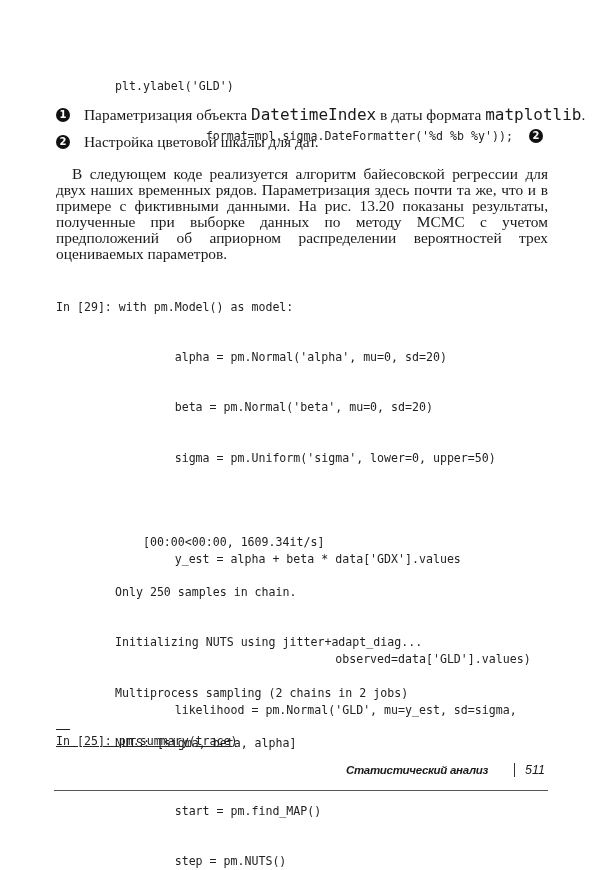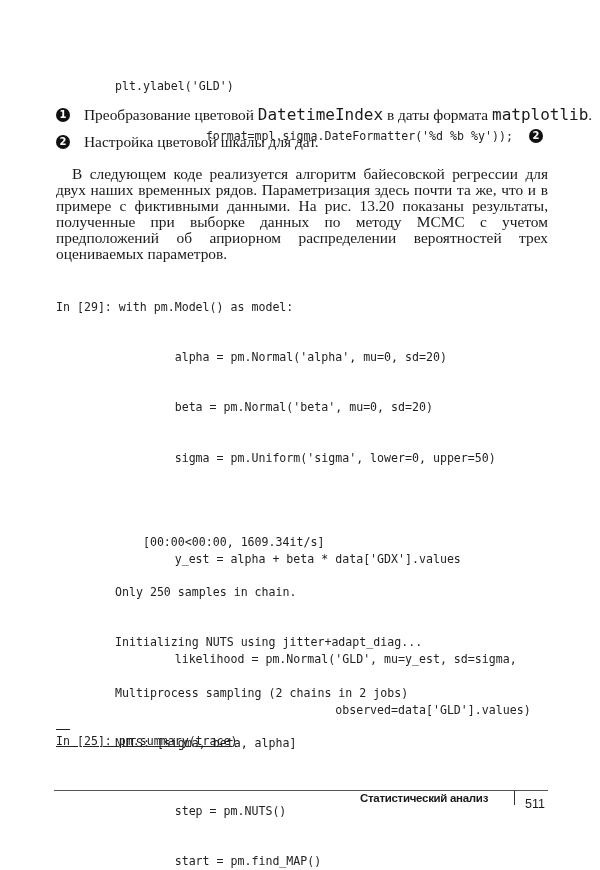--- a/index.html
+++ b/index.html
@@ -8,57 +8,57 @@
   .serif { font-family: "Liberation Serif", "DejaVu Serif", serif; font-size: 15.4px; color: #1a1a1a; }
   .code-top { position: absolute; left: 115px; top: 44px; }
   .callout-line { position: absolute; left: 56px; display: flex; align-items: center; }
   .bullet { display: inline-block; width: 14px; height: 14px; border-radius: 50%; background: #111; color: #fff; font-family: "DejaVu Sans", sans-serif; font-weight: bold; font-size: 10px; line-height: 14px; text-align: center; margin-right: 14px; }
   .bullet-inline { display: inline-block; width: 14px; height: 14px; border-radius: 50%; background: #111; color: #fff; font-family: "DejaVu Sans", sans-serif; font-weight: bold; font-size: 10px; line-height: 14px; text-align: center; vertical-align: middle; margin-left: 16px; white-space: normal; }
   .inline-code { font-family: "DejaVu Sans Mono", "Liberation Mono", monospace; font-size: 16px; }
   .para { position: absolute; left: 56px; top: 166px; width: 492px; text-align: justify; text-indent: 16px; line-height: 16px; }
   .code-block { position: absolute; left: 56px; }
   .pbar { display: inline-block; height: 13px; background: #000; vertical-align: -2px; }
   .footer-rule { position: absolute; left: 54px; top: 790px; width: 494px; height: 1px; background: #555; }
-  .footer { position: absolute; right: 55px; top: 784px; display: flex; align-items: center; font-family: "Liberation Sans", "DejaVu Sans", sans-serif; font-size: 11.5px; }
+  .footer { position: absolute; right: 55px; top: 763px; display: flex; align-items: center; font-family: "Liberation Sans", "DejaVu Sans", sans-serif; font-size: 11.5px; font-style: italic; }
   .footer .section { font-weight: bold; letter-spacing: -0.3px; }
   .footer .sep { display: inline-block; width: 1px; height: 14px; background: #333; margin: 0 10px 0 26px; }
-  .footer .page { font-size: 12.5px; margin-top: 13px; }
+  .footer .page { font-size: 12.5px; }
 </style>
 </head>
 <body>
 
 <div class="code-top mono">
   <div>plt.ylabel('GLD')</div>
   <div><span>             format=mpl.sigma.DateFormatter('%d %b %y'));</span><span class="bullet-inline">2</span></div>
 </div>
 
 <div class="callout-line serif" style="top:105px;">
   <span class="bullet">1</span>
-  <span><span>Преобразование цветовой </span><span class="inline-code">DatetimeIndex</span><span> в даты формата </span><span class="inline-code">matplotlib</span><span>.</span></span>
+  <span><span>Параметризация объекта </span><span class="inline-code">DatetimeIndex</span><span> в даты формата </span><span class="inline-code">matplotlib</span><span>.</span></span>
 </div>
 <div class="callout-line serif" style="top:133px;">
   <span class="bullet">2</span>
   <span>Настройка цветовой шкалы для дат.</span>
 </div>
 
 <p class="para serif" style="margin:0;">В следующем коде реализуется алгоритм байесовской регрессии для двух наших временных рядов. Параметризация здесь почти та же, что и в примере с фиктивными данными. На рис. 13.20 показаны результаты, полученные при выборке данных по методу MCMC с учетом предположений об априорном распределении вероятностей трех оцениваемых параметров.</p>
 
 <div class="code-block mono" style="top:265px;">
   <div><span>In [29]: </span><span>with pm.Model() as model:</span></div>
   <div>         <span>        alpha = pm.Normal('alpha', mu=0, sd=20)</span></div>
   <div>         <span>        beta = pm.Normal('beta', mu=0, sd=20)</span></div>
   <div>         <span>        sigma = pm.Uniform('sigma', lower=0, upper=50)</span></div>
   <div>         <span></span></div>
   <div>         <span>        y_est = alpha + beta * data['GDX'].values</span></div>
   <div>         <span></span></div>
+  <div>         <span>                               observed=data['GLD'].values)</span></div>
   <div>         <span>        likelihood = pm.Normal('GLD', mu=y_est, sd=sigma,</span></div>
-  <div>         <span>                               observed=data['GLD'].values)</span></div>
   <div>         <span></span></div>
+  <div>         <span>        start = pm.find_MAP()</span></div>
   <div>         <span>        step = pm.NUTS()</span></div>
-  <div>         <span>        start = pm.find_MAP()</span></div>
   
   
 </div>
 
 <div class="code-block mono" style="top:500px; left:115px;">
   <div>    [00:00&lt;00:00, 1609.34it/s]</div>
   <div>Only 250 samples in chain.</div>
   <div>Initializing NUTS using jitter+adapt_diag...</div>
   <div>Multiprocess sampling (2 chains in 2 jobs)</div>
   <div>NUTS: [sigma, beta, alpha]</div>

